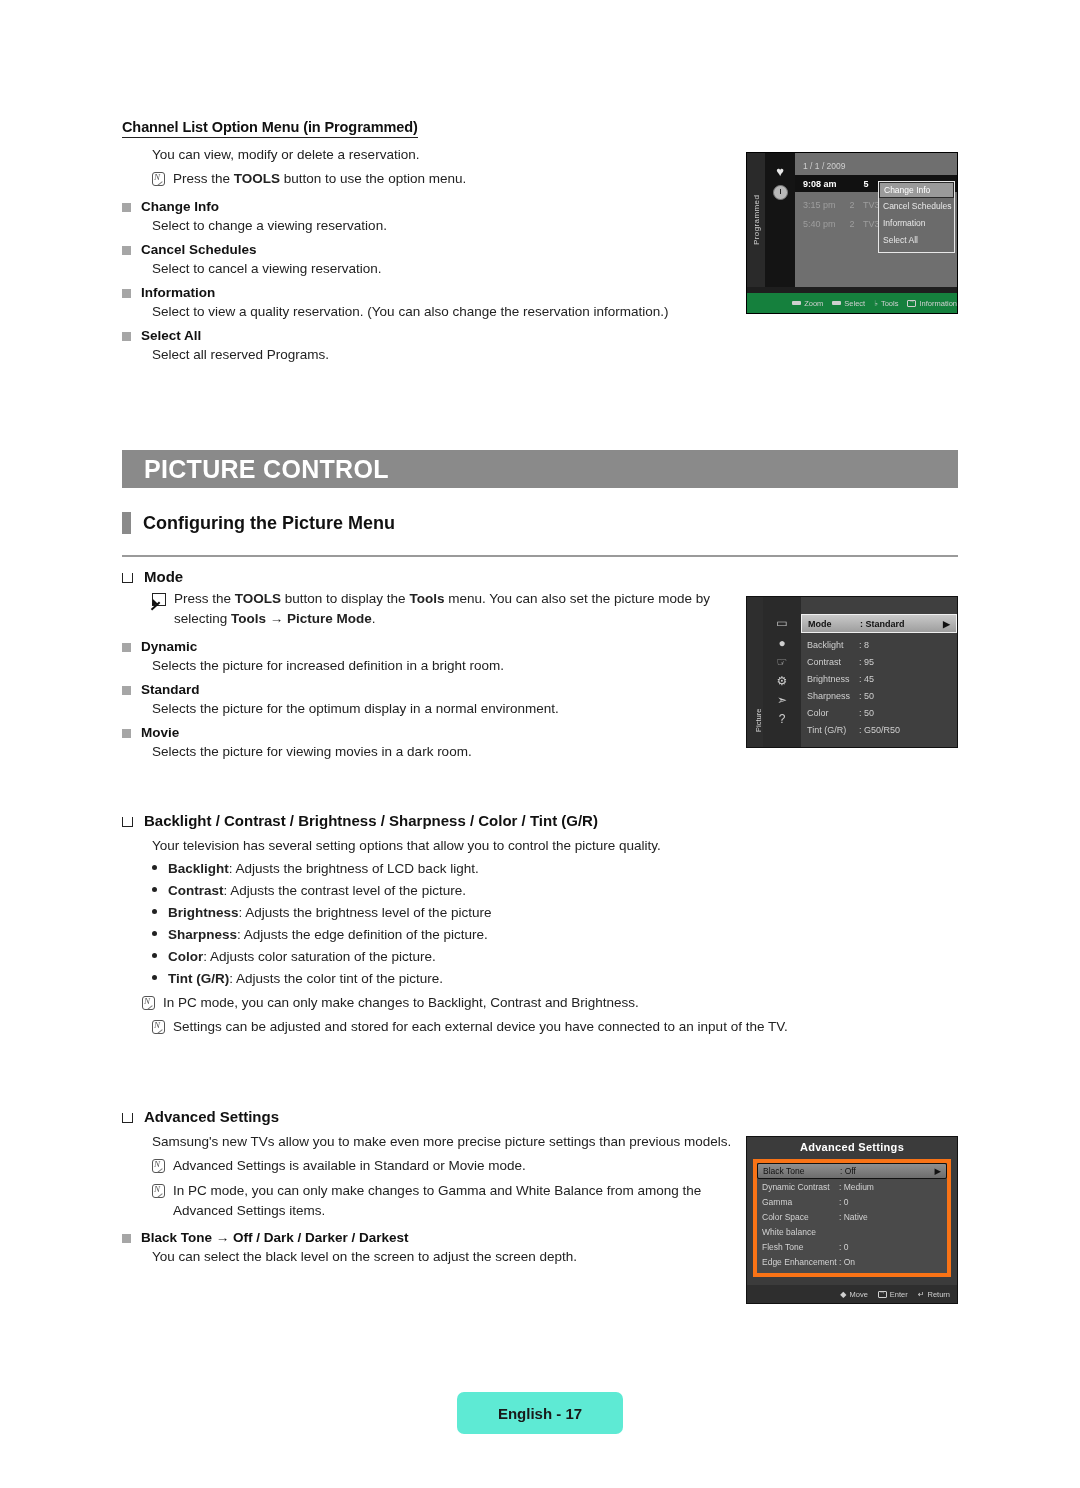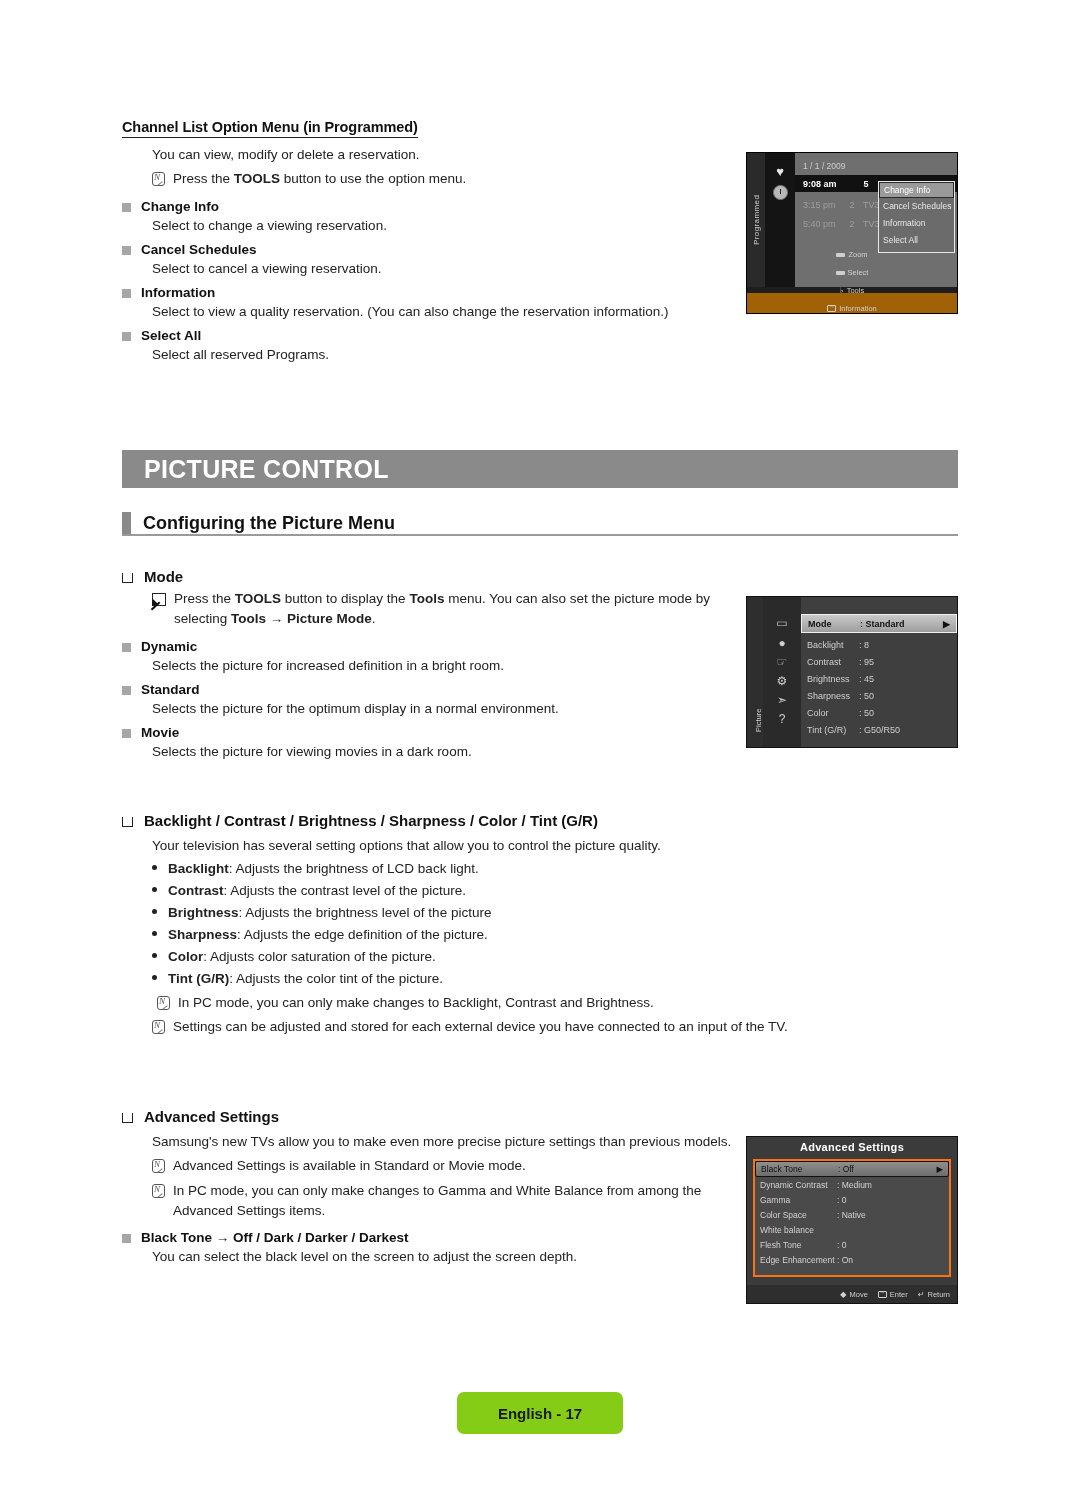--- a/index.html
+++ b/index.html
@@ -92,21 +92,21 @@
   }
   .banner span{
     color:#fff; font-size:25px; font-weight:bold; letter-spacing:0.3px;
     margin-left:22px;
   }
 
   
   .subhead-wrap{
     position:absolute; left:122px; top:512px; width:836px;
   }
-  .subhead{ display:flex; align-items:center; padding-bottom:0; }
+  .subhead{ display:flex; align-items:center; padding-bottom:21px; }
   .subhead .tick{ width:9px; height:22px; background:#8a8a8a; margin-right:12px; }
   .subhead .txt{ font-size:18px; font-weight:bold; color:#111; }
   .subhead-rule{ height:1.5px; background:#9a9a9a; width:100%; }
 
   
   .sec-mode { position:absolute; left:122px; top:568px; width:620px; }
   .sec-backlight { position:absolute; left:122px; top:812px; width:836px; }
   .sec-adv { position:absolute; left:122px; top:1108px; width:620px; }
 
   
@@ -153,22 +153,22 @@
   .prog-menu{
     position:absolute; left:131px; top:28px; width:77px; height:72px;
     background:#6b6b6b; border:1.5px solid #e8e8e8;
   }
   .pm-item{ height:17px; line-height:17px; font-size:8.5px; color:#e8e8e8;
             padding-left:4px; }
   .pm-item.sel{ background:#9a9a9a; color:#fff; border:1px solid #2a2a2a;
                 height:16px; line-height:14px; }
   .prog-foot{
     position:absolute; left:0; bottom:0; width:100%; height:20px;
-    background:#a16207; display:flex; align-items:center; justify-content:flex-end;
-    gap:9px;flex-direction:column;
+    background:#15803d; display:flex; align-items:center; justify-content:flex-end;
+    gap:9px;
   }
   .foot-item{ display:flex; align-items:center; gap:3px; font-size:7.5px; color:#d0d0d0; }
   .kbar{ width:9px;height:4px;background:#cfcfcf;border-radius:1px; display:inline-block;}
   .ksym{ font-size:8px; color:#d0d0d0; }
   .kbox{ display:inline-block;width:9px;height:7px;border:1px solid #cfcfcf;
          border-radius:1px;position:relative;}
   .kbox:after{content:"→";position:absolute;left:0.5px;top:-3px;font-size:6px;color:#cfcfcf;}
 
   
   .osd-pic{ left:746px; top:596px; width:212px; height:152px; background:#3f3f3f;
@@ -195,36 +195,36 @@
     border:1.5px solid #f0f0f0; height:19px;
   }
   .pic-row.sel .arrow{ margin-left:auto; margin-right:6px; font-size:9px; }
 
   
   .osd-adv{ left:746px; top:1136px; width:212px; height:168px;
             background:#3b3b3b; border:1px solid #111; }
   .adv-title{ height:20px; display:flex; align-items:center; justify-content:center;
               color:#fff; font-size:11px; font-weight:bold; letter-spacing:0.3px; }
   .adv-box{ position:absolute; left:6px; top:22px; right:6px; height:118px;
-            border:2px solid #f97316; background:#4a4a4a; }
+            border:4px solid #f97316; background:#4a4a4a; }
   .adv-row{ height:15px; display:flex; align-items:center;
             font-size:8.5px; color:#d2d2d2; }
   .adv-row .k{ width:82px; padding-left:5px; }
   .adv-row .v{ flex:1; }
   .adv-row.sel{ background:linear-gradient(#8f8f8f,#6d6d6d); color:#111;
                 border:1.5px solid #111; border-radius:2px; height:16px; }
   .adv-row.sel .arrow{ margin-left:auto; margin-right:5px; }
   .adv-foot{ position:absolute; left:0; bottom:0; width:100%; height:18px;
              background:#2e2e2e; display:flex; align-items:center;
              justify-content:flex-end; padding-right:7px; gap:10px; }
 
   
   .pagefoot{
     position:absolute; left:457px; top:1392px; width:166px; height:42px;
-    background:#84cc16; border-radius:7px;
+    background:#5eead4; border-radius:7px;
     display:flex; align-items:center; justify-content:center;
   }
   .pagefoot span{ font-size:15px; font-weight:bold; color:#1a1a1a; }
 </style>
 </head>
 <body>
 
 <div class="page">
 
   <div class="sec-top">
@@ -427,21 +427,21 @@
     </div>
     <div class="rb-row">
       <span class="rb-dot"></span>
       <span class="rb-txt"><span class="bold">Color</span><span>: Adjusts color saturation of the picture.</span></span>
     </div>
     <div class="rb-row">
       <span class="rb-dot"></span>
       <span class="rb-txt"><span class="bold">Tint (G/R)</span><span>: Adjusts the color tint of the picture.</span></span>
     </div>
 
-    <div class="note-row" style="margin-left:35px;">
+    <div class="note-row" style="margin-left:20px;">
       <span class="noteico"><span class="note-icon"></span></span>
       <span class="notetxt">In PC mode, you can only make changes to Backlight, Contrast and Brightness.</span>
     </div>
     <div class="note-row" style="margin-left:30px;">
       <span class="noteico"><span class="note-icon"></span></span>
       <span class="notetxt">Settings can be adjusted and stored for each external device you have connected to an input of the TV.</span>
     </div>
   </div>
 
   <div class="sec-adv">

